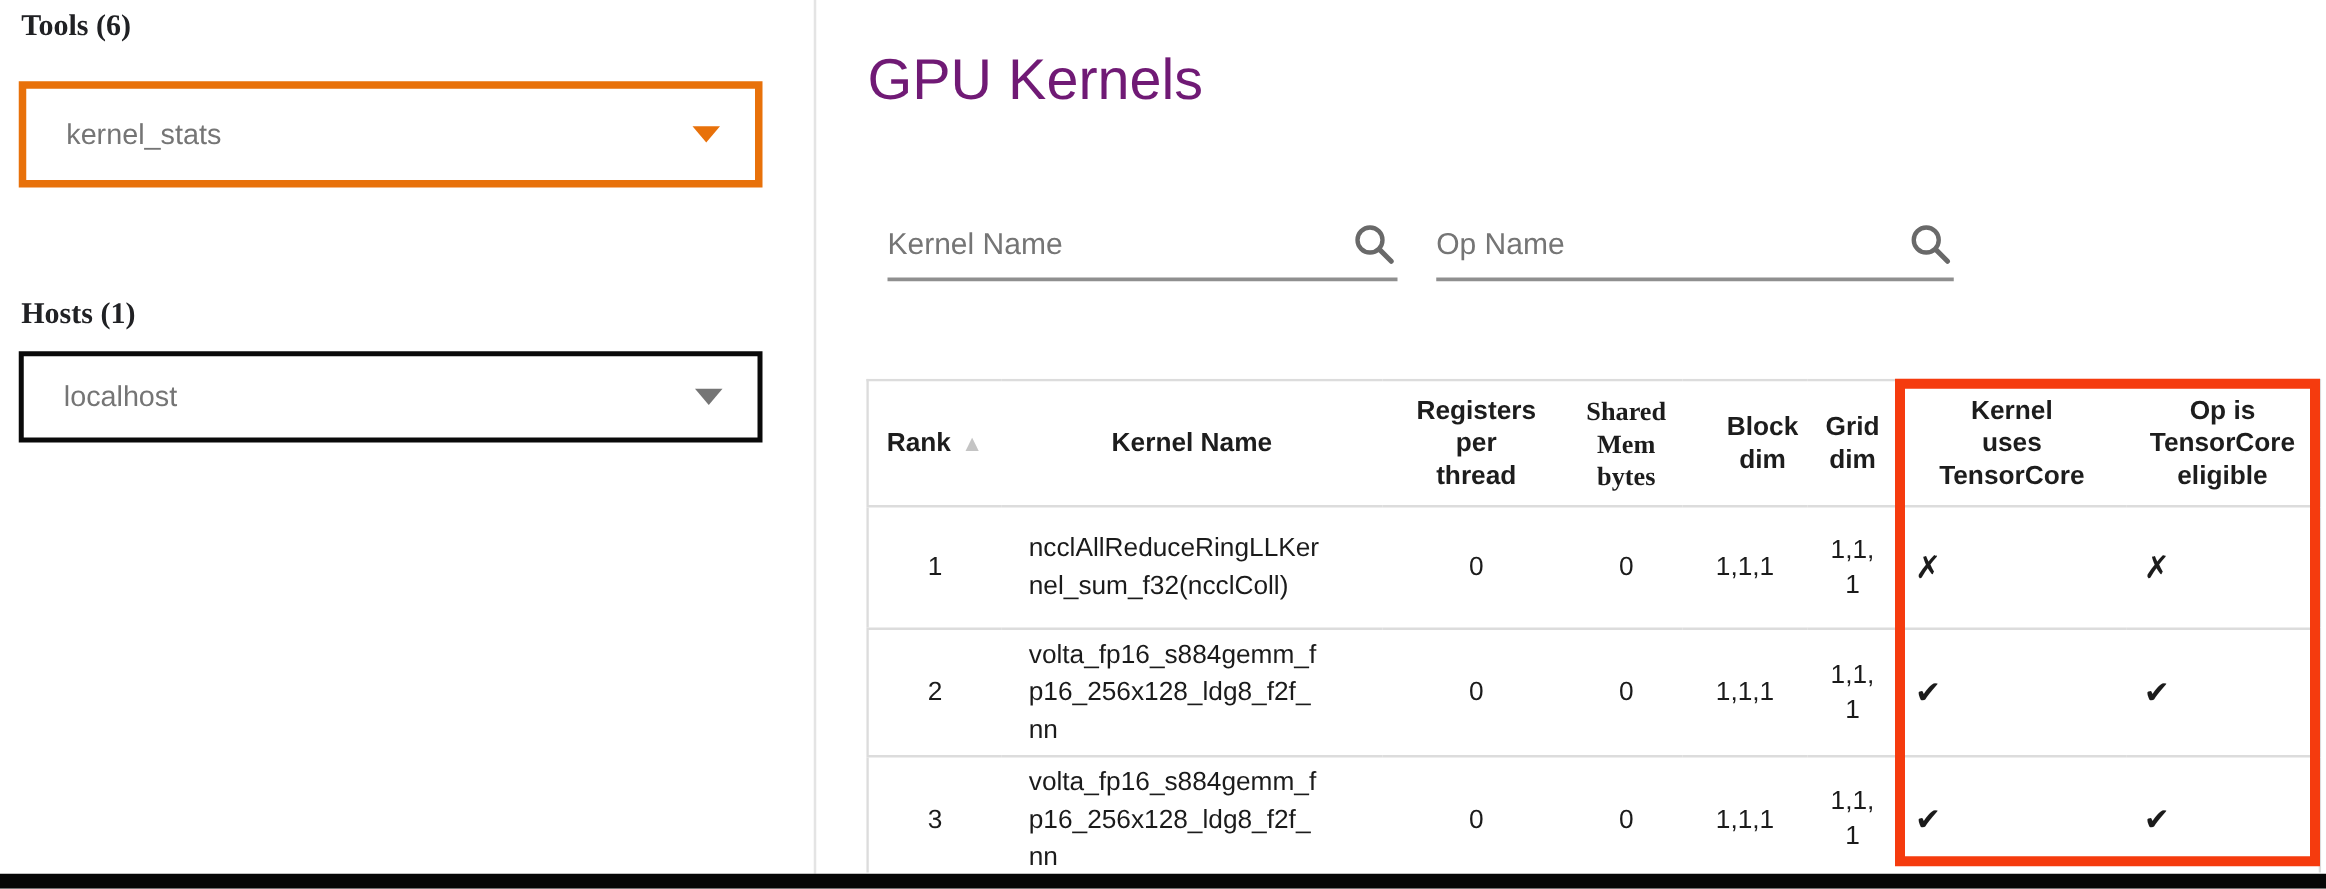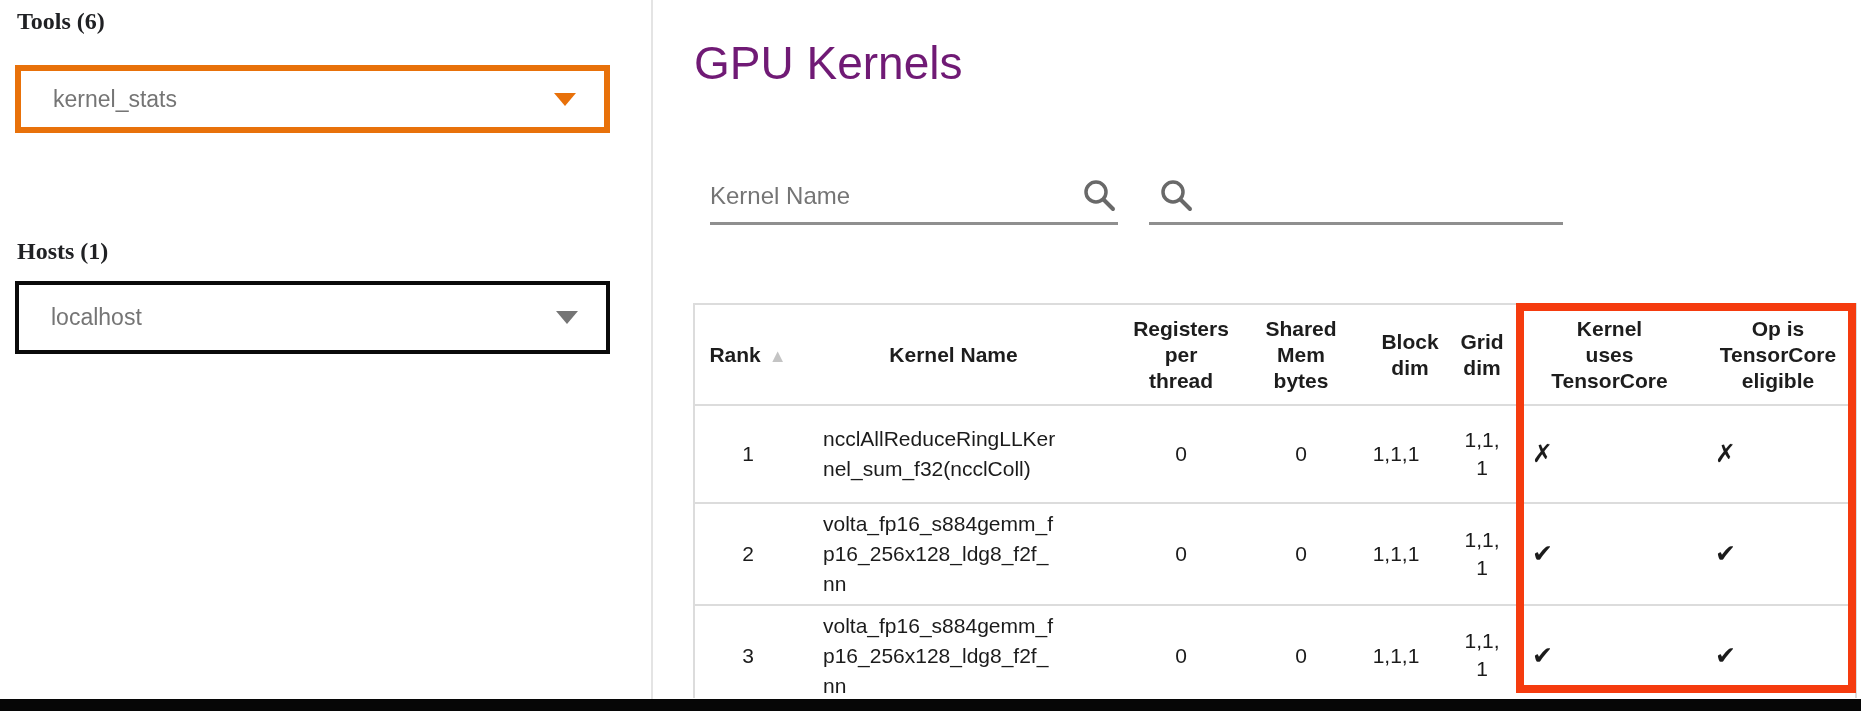--- a/index.html
+++ b/index.html
@@ -9,21 +9,21 @@
   }
   
   .sidebar-label{position:absolute;left:17px;font-size:24px;font-weight:bold;color:#202124;font-family:Liberation Serif, serif;}
   .label-tools{top:8px;}
   .label-hosts{top:238px;}
   .dropdown{
     position:absolute;left:15px;width:595px;box-sizing:border-box;background:#fff;
     display:flex;align-items:center;justify-content:space-between;
     padding:0 28px 0 32px;cursor:pointer;
   }
-  .dropdown-tools{top:65px;height:68px;border:6px solid #e8710a;justify-content:space-between;}
+  .dropdown-tools{top:65px;height:85px;border:6px solid #e8710a;justify-content:space-between;}
   .dropdown-hosts{top:281px;height:73px;border:4px solid #0a0a0a;text-align:center;}
   .dropdown-value{font-size:23px;color:#757575;}
   .caret{width:0;height:0;border-left:11px solid transparent;border-right:11px solid transparent;}
   .caret-orange{border-top:13px solid #e8710a;}
   .caret-gray{border-top:13px solid #757575;}
   .v-divider{position:absolute;left:651px;top:0;width:2px;height:699px;background:#e4e4e4;}
 
   
   .page-title{position:absolute;left:694px;top:36px;font-size:46px;font-weight:400;color:#701a75;}
 
@@ -46,21 +46,21 @@
   table,th,td{border:0;}
   table{border:2px solid #dcdcdc;}
   thead tr{border-bottom:2px solid #dcdcdc;}
   tbody tr{border-bottom:2px solid #dcdcdc;}
   th{
     height:99px;padding:0 2px;vertical-align:middle;text-align:center;
     font-size:21px;font-weight:bold;color:#1d1d1d;cursor:pointer;
   }
   .hdr{display:inline-block;line-height:26px;}
   .hdr-reg{max-width:100px;}
-  .hdr-shared{max-width:80px;}
+  .hdr-shared{max-width:80px;font-family:Liberation Serif, serif;}
   .hdr-block{max-width:60px;margin-left:28px;}
   .hdr-grid{max-width:50px;}
   .hdr-ktc{max-width:118px;}
   .hdr-otc{max-width:118px;}
   .sort-asc{color:#c4c4c4;font-size:18px;margin-left:8px;}
   td{
     vertical-align:middle;text-align:center;padding:0;
     font-size:21px;color:#1b1b1b;line-height:30px;
   }
   tr.r1{height:98px;}
@@ -100,20 +100,21 @@
 
 <div class="filter-field filter-kernel">
   <input type="text" placeholder="Kernel Name" style="">
   <svg class="search-icon" width="38" height="38" viewBox="0 0 38 38">
     <circle cx="16" cy="15" r="10" fill="none" stroke="#696969" stroke-width="3.5"></circle>
     <line x1="23.5" y1="22.5" x2="33" y2="32" stroke="#696969" stroke-width="4" stroke-linecap="round"></line>
   </svg>
 </div>
 
 <div class="filter-field filter-op">
+  <input type="text" placeholder="Op Name" style="">
   <svg class="search-icon" width="38" height="38" viewBox="0 0 38 38">
     <circle cx="16" cy="15" r="10" fill="none" stroke="#696969" stroke-width="3.5"></circle>
     <line x1="23.5" y1="22.5" x2="33" y2="32" stroke="#696969" stroke-width="4" stroke-linecap="round"></line>
   </svg>
 </div>
 
 <div class="table-wrap">
   <table>
     <colgroup>
       <col style="width:107px">

